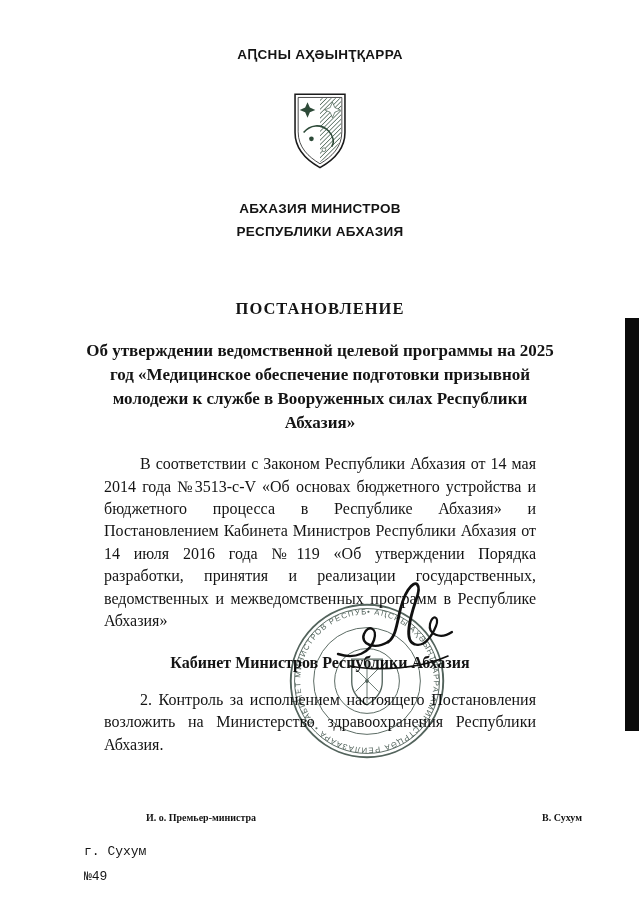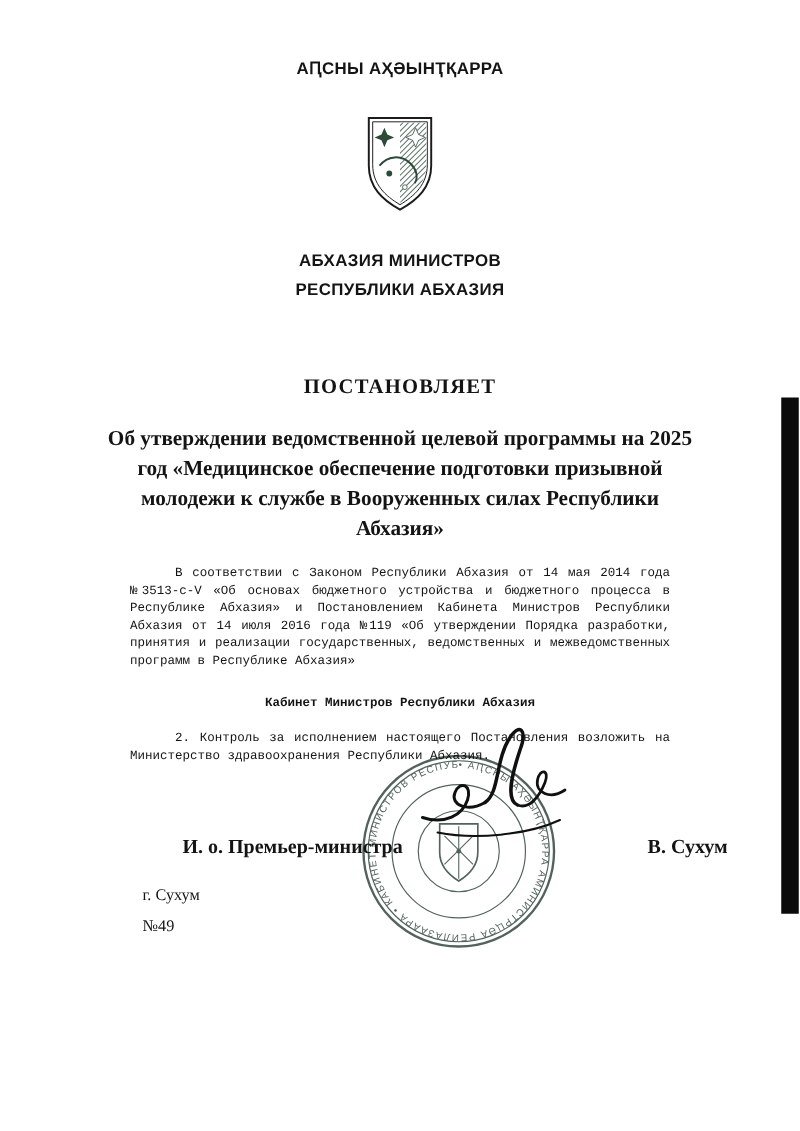--- a/index.html
+++ b/index.html
@@ -48,22 +48,22 @@
     margin: 20px auto 0 auto;
     text-align: center;
     font-family: "Liberation Serif", serif;
     font-weight: bold;
     font-size: 17px;
     line-height: 1.42;
   }
   .doc-body {
     width: 432px;
     margin: 0 auto;
-    font-family: Liberation Mono, monospace;
-    font-size: 10px;
+    font-family: Liberation Serif, serif;
+    font-size: 16px;
     line-height: 1.4;
   }
   .para {
     margin-top: 18px;
     text-align: justify;
     text-indent: 36px;
   }
   .center-bold {
     margin-top: 20px;
     text-align: center;
@@ -73,27 +73,27 @@
 
   
   .sig-row {
     position: relative;
     z-index: 6;
     margin: 56px 58px 0 146px;
     display: flex;
     justify-content: space-between;
     font-family: "Liberation Serif", serif;
     font-weight: bold;
-    font-size: 16px;
+    font-size: 10px;
   }
   .footer {
     position: relative;
     z-index: 6;
-    margin: 22px 0 0 114px;
-    font-family: Liberation Serif, serif;
+    margin: 22px 0 0 84px;
+    font-family: Liberation Mono, monospace;
     font-size: 13px;
     line-height: 1.0;
   }
   .footer div { margin-bottom: 12px; }
 
   
   .stamp {
     position: absolute;
     left: 286px;
     top: 600px;
@@ -149,21 +149,21 @@
       <circle cx="24" cy="60" r="3" fill="#2d4a38"></circle>
       <circle cx="40" cy="74" r="2.4" fill="#ffffff" stroke="#2d4a38" stroke-width="0.8"></circle>
     </svg>
 
     <div class="header-block">
       <div>АБХАЗИЯ МИНИСТРОВ</div>
       <div>РЕСПУБЛИКИ АБХАЗИЯ</div>
     </div>
   </div>
 
-  <div class="doc-title">ПОСТАНОВЛЯЕТ</div>
+  <div class="doc-title">ПОСТАНОВЛЕНИЕ</div>
   <div class="doc-subtitle">Об утверждении ведомственной целевой программы на 2025 год «Медицинское обеспечение подготовки призывной молодежи к службе в Вооруженных силах Республики Абхазия»</div>
 
   <div class="doc-body">
     <div class="para">В соответствии с Законом Республики Абхазия от 14 мая 2014 года №3513-с-V «Об основах бюджетного устройства и бюджетного процесса в Республике Абхазия» и Постановлением Кабинета Министров Республики Абхазия от 14 июля 2016 года №119 «Об утверждении Порядка разработки, принятия и реализации государственных, ведомственных и межведомственных программ в Республике Абхазия»</div>
     <div class="center-bold">Кабинет Министров Республики Абхазия</div>
     <div class="items">
       <div class="para">2. Контроль за исполнением настоящего Постановления возложить на Министерство здравоохранения Республики Абхазия.</div>
     </div>
   </div>
 

